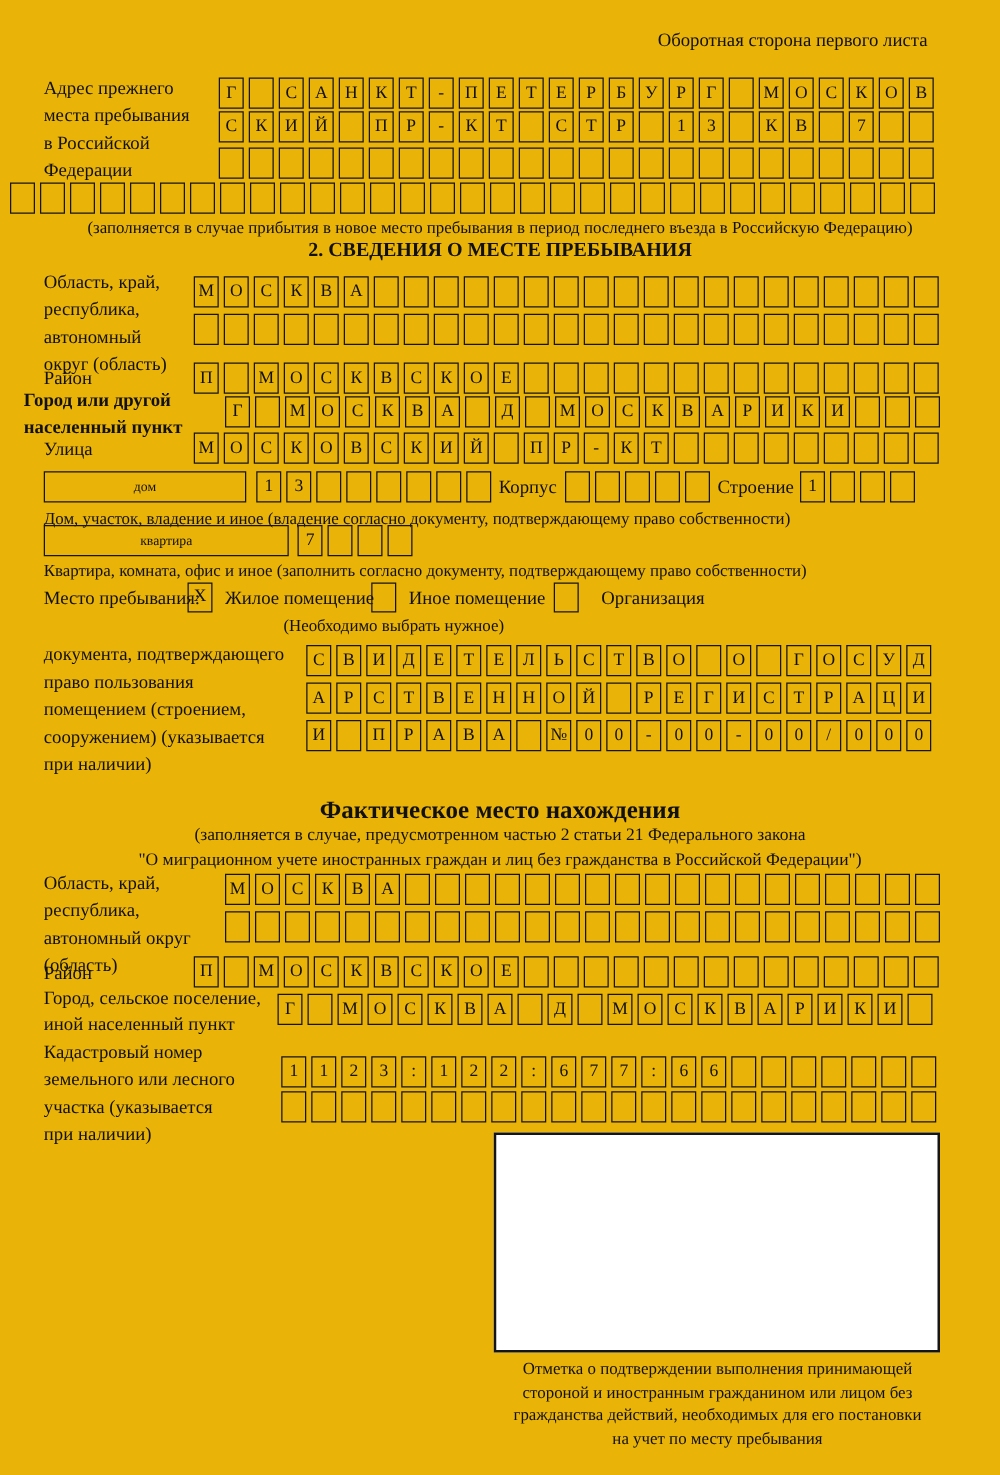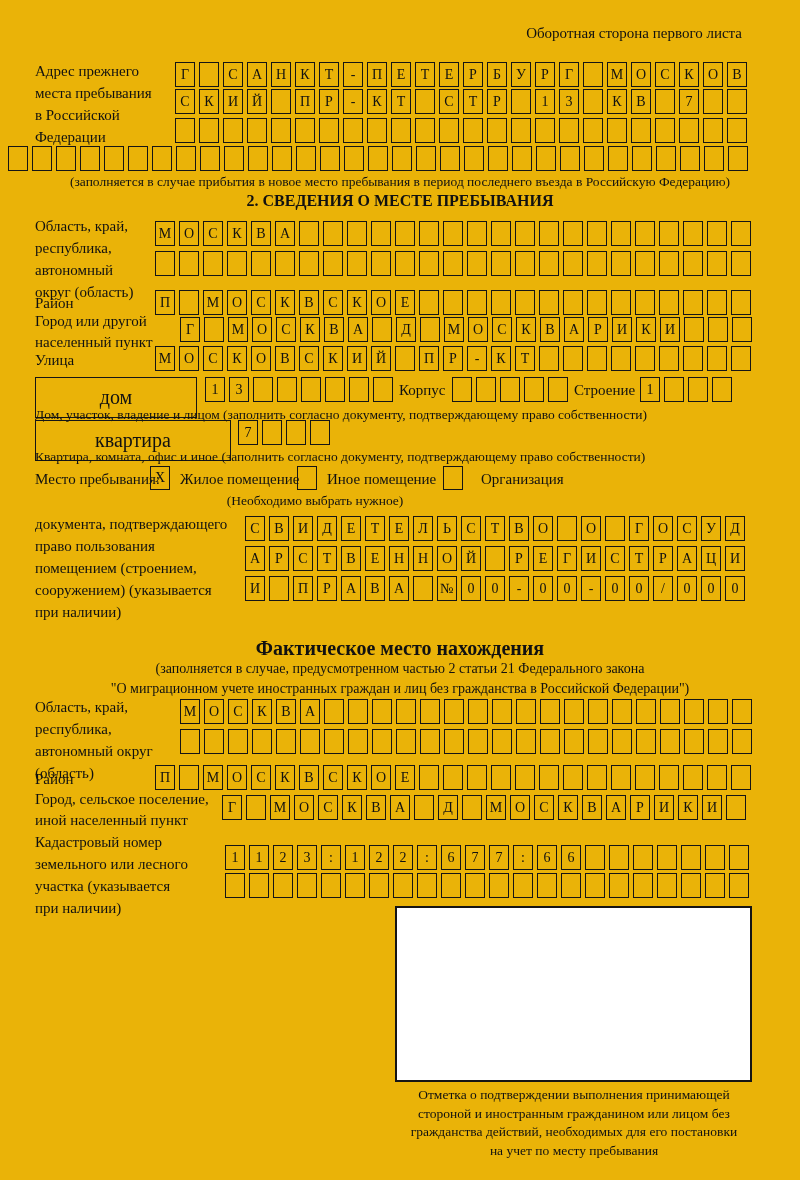--- a/index.html
+++ b/index.html
@@ -21,21 +21,21 @@
   .cell{
     width:20px;height:25px;flex:0 0 20px;
     border:1.6px solid #151515;box-sizing:border-box;
     display:flex;align-items:center;justify-content:center;
     font-size:14px;line-height:1;
     font-family:"Liberation Serif","DejaVu Serif",serif;
   }
   .bigbox{
     border:1.6px solid #151515;box-sizing:border-box;
     display:flex;align-items:center;justify-content:center;
-    font-size:20px;height:41px;
+    font-size:11px;height:25px;
   }
   .checkbox{
     width:20px;height:24px;
     border:1.6px solid #151515;box-sizing:border-box;
     display:flex;align-items:center;justify-content:center;
     font-size:14px;
   }
   .stampbox{
     border:2px solid #151515;box-sizing:border-box;
     width:357px;height:176px;background:#fff;
@@ -255,21 +255,21 @@
       <span class="cell"></span>
       <span class="cell"></span>
       <span class="cell"></span>
       <span class="cell"></span>
       <span class="cell"></span>
       <span class="cell"></span>
       <span class="cell"></span>
       <span class="cell"></span>
     </div>
 
-  <div class="abs" style="left:35px;top:311px;">
+  <div class="abs" style="left:19px;top:311px;font-weight:bold;">
     <div class="label" style="line-height:21px;">Город или другой</div>
     <div class="label" style="line-height:21px;">населенный пункт</div>
   </div>
   <div class="abs cellrow" style="left:180px;top:317px;">
       <span class="cell">Г</span>
       <span class="cell"></span>
       <span class="cell">М</span>
       <span class="cell">О</span>
       <span class="cell">С</span>
       <span class="cell">К</span>
@@ -342,21 +342,21 @@
       <span class="cell"></span>
     </div>
   <div class="abs label" style="left:574px;top:379px;">Строение</div>
   <div class="abs cellrow" style="left:640px;top:377px;">
       <span class="cell">1</span>
       <span class="cell"></span>
       <span class="cell"></span>
       <span class="cell"></span>
     </div>
 
-  <div class="abs note" style="left:35px;top:406px;">Дом, участок, владение и лицом (заполнить согласно документу, подтверждающему право собственности)</div>
+  <div class="abs note" style="left:35px;top:406px;">Дом, участок, владение и иное (владение согласно документу, подтверждающему право собственности)</div>
 
   <div class="abs bigbox" style="left:35px;top:420px;width:196px;">квартира</div>
   <div class="abs cellrow" style="left:238px;top:420px;">
       <span class="cell">7</span>
       <span class="cell"></span>
       <span class="cell"></span>
       <span class="cell"></span>
     </div>
 
   <div class="abs note" style="left:35px;top:448px;">Квартира, комната, офис и иное (заполнить согласно документу, подтверждающему право собственности)</div>

